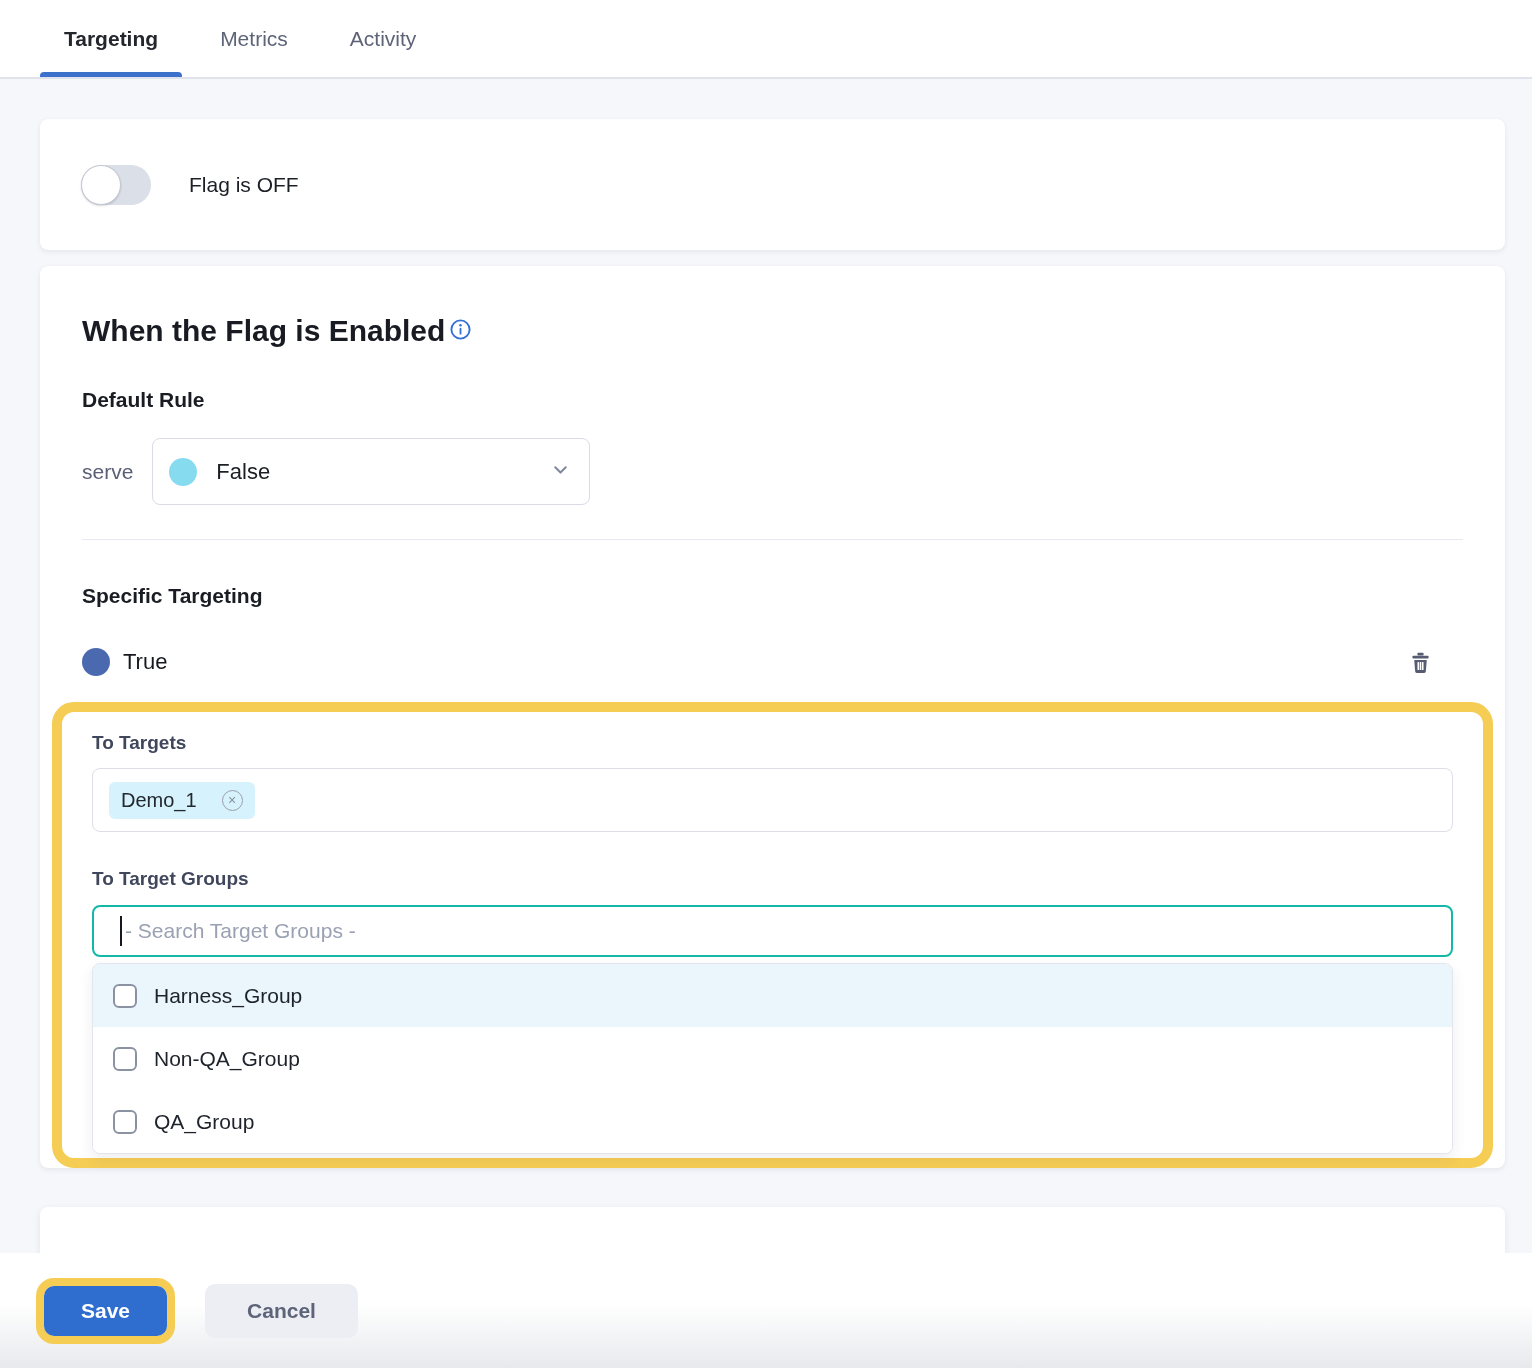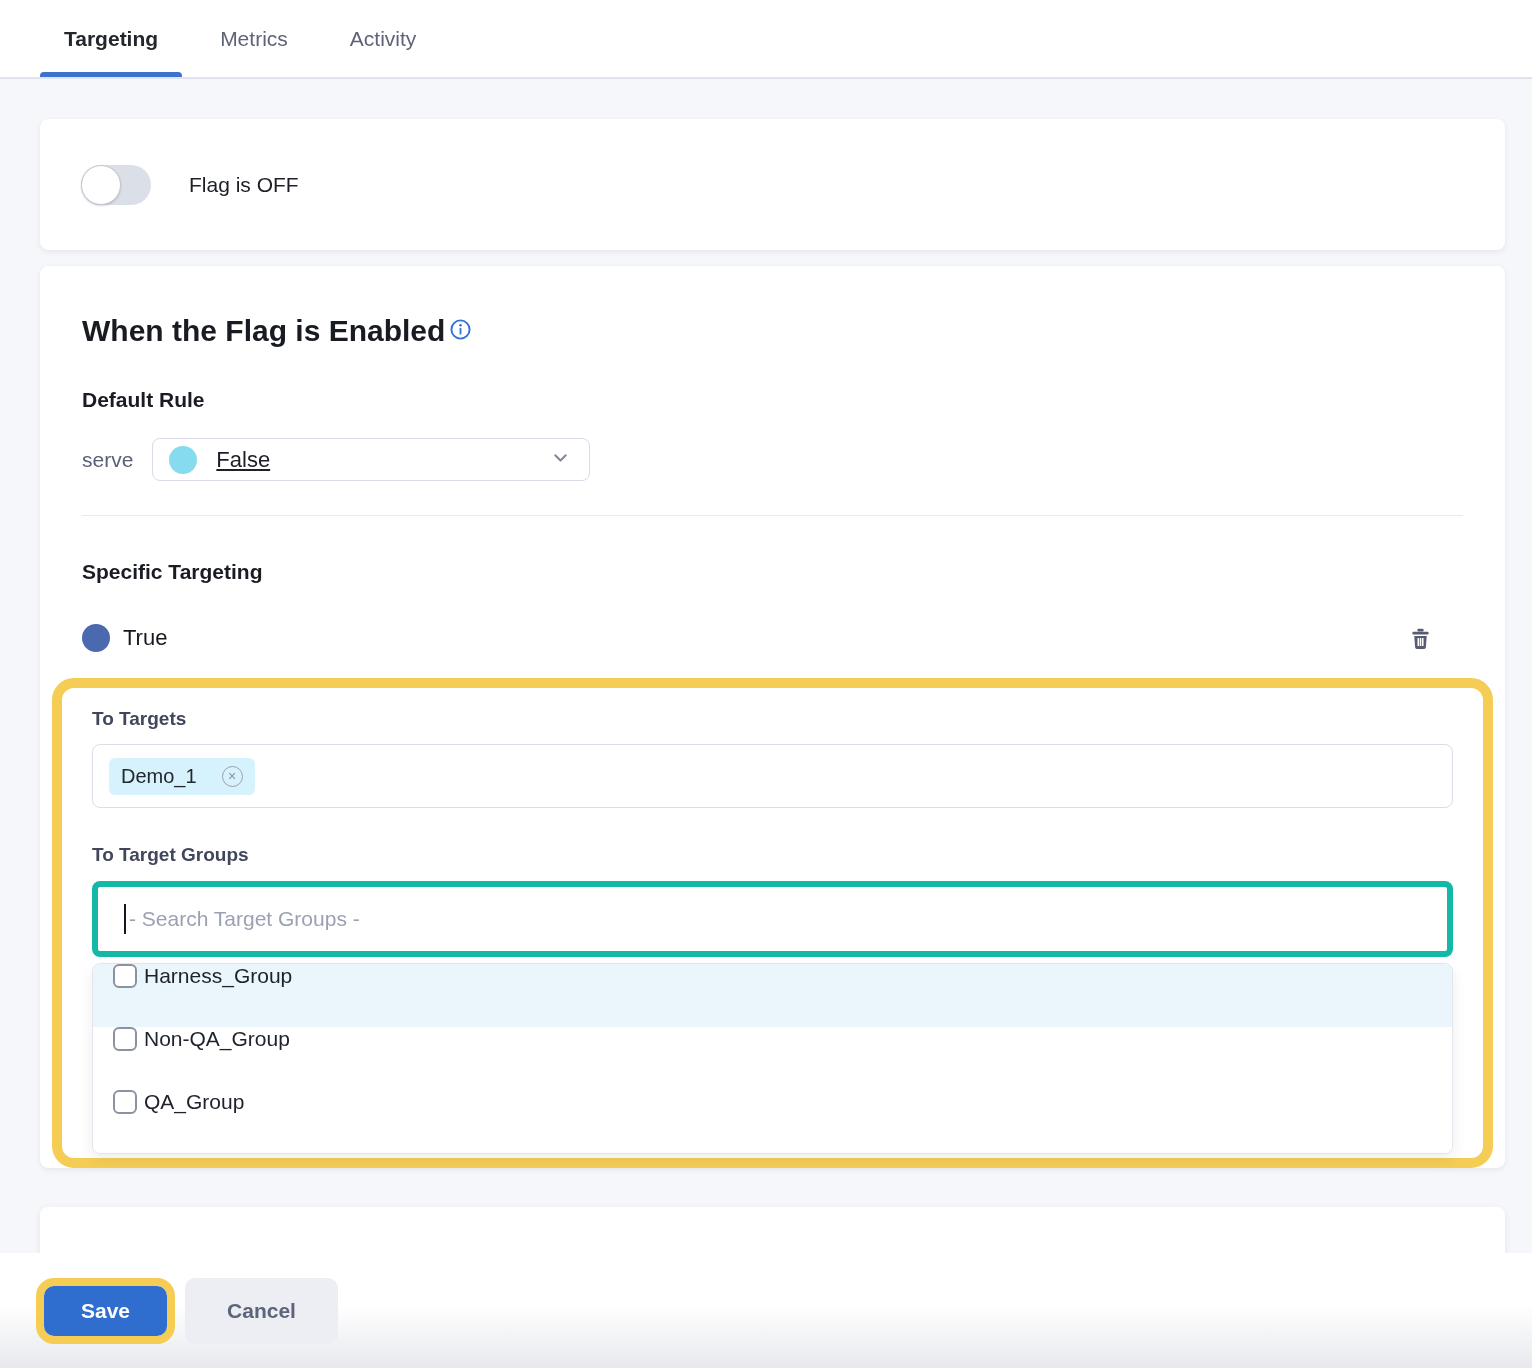--- a/index.html
+++ b/index.html
@@ -44,22 +44,22 @@
   .flag-label { margin-left:21px; font-size:21px; color:#1c1f26; }
 
   
   .rules-card { padding:48px 42px 0 42px; overflow:visible; }
   .section-heading { font-size:30px; font-weight:700; color:#181b22; display:flex; align-items:center; gap:4px; }
   .sub-heading { font-size:21px; font-weight:700; color:#191c23; }
   .mt-default-rule { margin-top:40px; }
   .serve-row { margin-top:26px; display:flex; align-items:center; gap:19px; }
   .serve-label { font-size:21px; color:#5a6076; font-weight:500; }
   .select {
-    width:438px; height:43px; border:1px solid #d9dce6; border-radius:8px; background:#fff;
-    display:flex; align-items:center; padding:0 18px 0 16px; cursor:pointer;text-decoration:underline;
+    width:438px; height:67px; border:1px solid #d9dce6; border-radius:8px; background:#fff;
+    display:flex; align-items:center; padding:0 18px 0 16px; cursor:pointer;
   }
   .dot { width:28px; height:28px; border-radius:50%; flex:0 0 auto; }
   .dot-false { background:#87dbef; }
   .dot-true  { background:#4b69ae; }
   .select-value { margin-left:19px; font-size:22px; color:#1b1e24; }
   .chevron { margin-left:auto; }
   .divider { margin-top:34px; border-top:1px solid #e7e9f0; }
   .mt-specific { margin-top:44px; }
   .variation-row { margin-top:40px; display:flex; align-items:center;justify-content:space-between; }
   .variation-label { margin-left:13px; font-size:22px; color:#15181e; }
@@ -80,51 +80,51 @@
     background:#d6f2fc; border-radius:6px; padding:7px 12px;
     display:inline-flex; align-items:center; gap:25px; font-size:20px; color:#23272e;
   }
   .chip-x {
     width:21px; height:21px; border:1.5px solid #9aa0ab; border-radius:50%;
     color:#8a919c; display:flex; align-items:center; justify-content:center;
     font-size:14px; line-height:1; cursor:pointer; background:transparent;
   }
   .mt-groups { margin-top:36px; }
   .search-box {
-    margin-top:15px; height:76px; border:6px solid #14b8a6; border-radius:8px;
+    margin-top:15px; height:52px; border:2px solid #14b8a6; border-radius:8px;
     display:flex; align-items:center; padding:0 16px 0 26px; background:#fff;
   }
   .caret { width:2px; height:30px; background:#15181e; flex:0 0 auto; }
   .search-box input {
     border:none; outline:none; flex:1; font-size:21px; color:#22252c;
     margin-left:3px; background:transparent; font-family:"Liberation Sans", sans-serif;
   }
   .search-box input::placeholder { color:#9aa1b3; opacity:1; }
   .options {
     margin-top:6px; background:#fff; border:1px solid #e2e5ec; border-radius:8px;
     box-shadow:0 6px 14px rgba(40,41,61,.08); overflow:hidden;
   }
   .option {
-    height:63px; display:flex; padding-left:20px; gap:7px;
+    height:63px; display:flex; align-items:center; padding-left:20px; gap:17px;
     font-size:21px; color:#1e222a; background:#fff; cursor:pointer;
   }
   .option.highlighted { background:#eaf6fc; }
   .checkbox { width:24px; height:24px; border:2px solid #8b93a3; border-radius:6px; background:#fff; flex:0 0 auto; }
 
   
   .footer-card {
     position:absolute; left:40px; right:27px; top:1207px; bottom:0;
     background:#fff; border-radius:8px;
     box-shadow:0 2px 6px rgba(96,97,112,.12); z-index:1;
   }
   .bottom-sheet {
     position:absolute; left:0; right:0; top:1253px; bottom:0; z-index:2;
     background:linear-gradient(180deg, #ffffff 0%, #ffffff 45%, #e7e9ed 100%);
   }
-  .button-row { position:absolute; left:36px; top:1278px; display:flex; z-index:3; }
+  .button-row { position:absolute; left:36px; top:1278px; display:flex; align-items:center; z-index:3;gap:20px; }
   .save-ring { border:8px solid #f5cd55; border-radius:18px; display:inline-flex; }
   .save-btn {
     background:#2f6ecf; color:#fff; font-weight:700; font-size:21px;
     padding:13px 37px; border-radius:10px; border:none; cursor:pointer;
     font-family:"Liberation Sans", sans-serif;
   }
   .cancel-btn {
     margin-left:10px; background:#eceef4; color:#5d6479; font-weight:700; font-size:21px;
     padding:15px 42px; border-radius:10px; border:none; cursor:pointer;
     font-family:"Liberation Sans", sans-serif;

